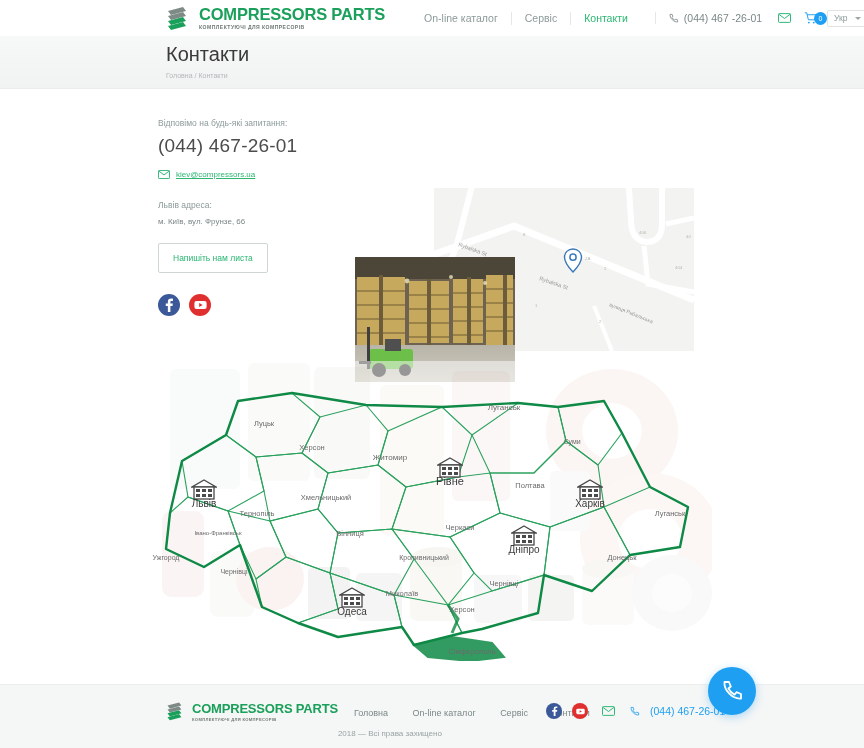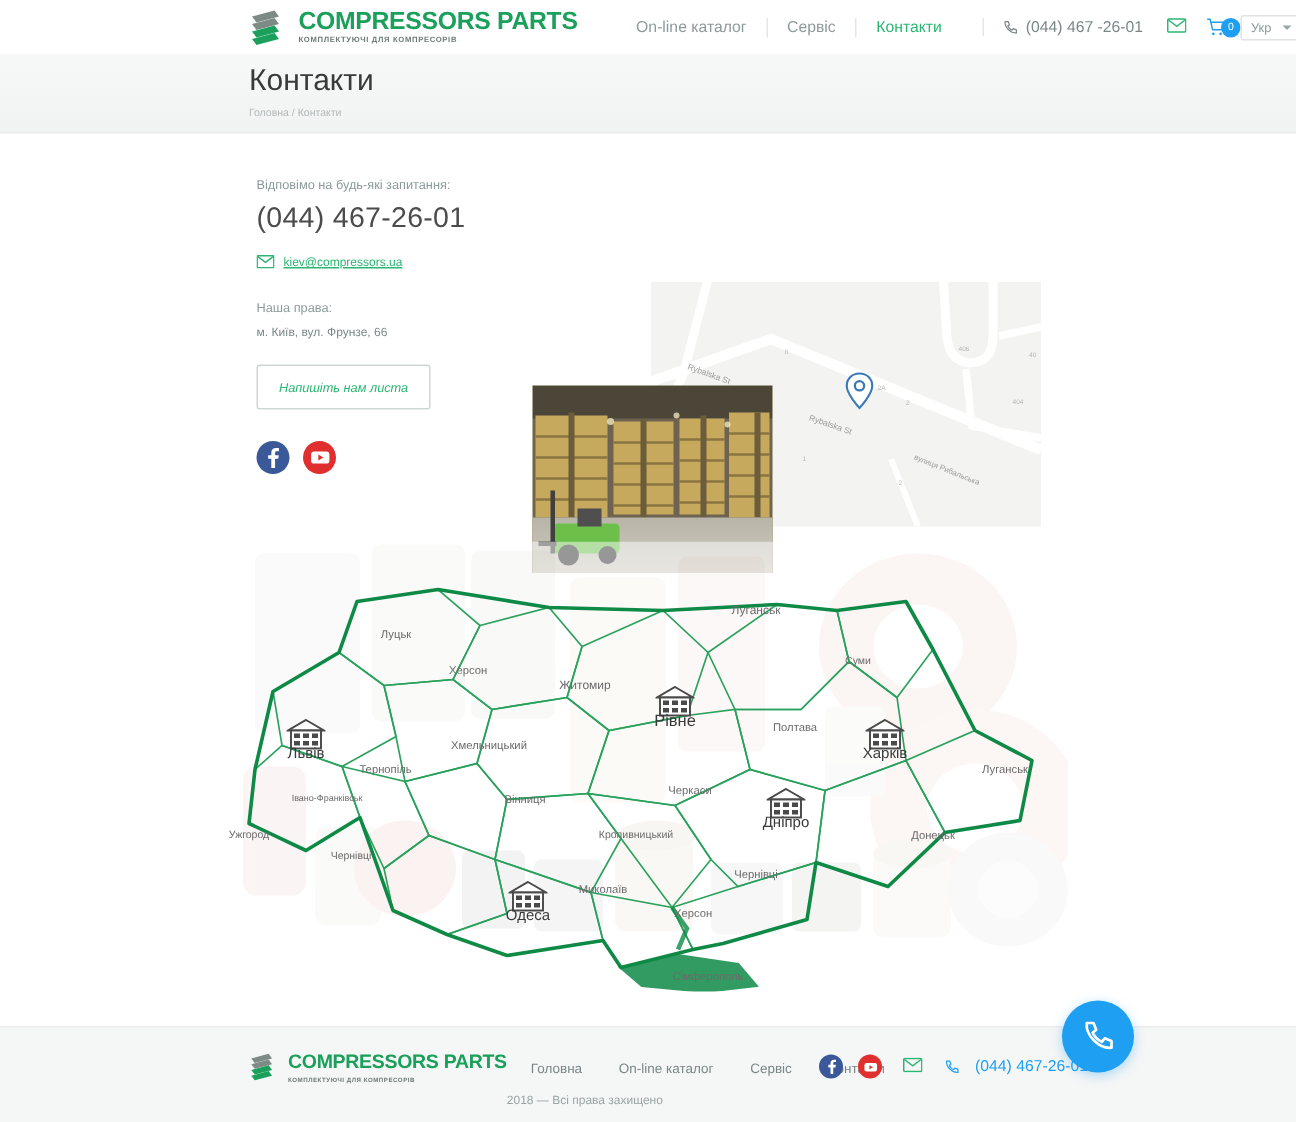--- a/index.html
+++ b/index.html
@@ -47,32 +47,31 @@
   .titleband {
     height:53px; background:linear-gradient(#f7f8f8,#f1f2f2);
     border-bottom:1px solid #ececec; padding-left:166px; padding-top:7px;
   }
   .page-title { font-size:20px; color:#3a3a3a; font-weight:400; }
   .crumbs { margin-top:6px; font-size:7px; color:#b2b8b8; }
   .crumbs a { color:#b2b8b8; text-decoration:none; }
 
   
   .contact-area { position:relative; height:230px; }
-  .cleft { position:absolute; left:171px; top:29px; width:210px; }
+  .cleft { position:absolute; left:158px; top:29px; width:210px; }
   .c-lead { font-size:8.5px; color:#8d9a9a; }
   .c-phone { font-size:19px; color:#4c4c4c; margin-top:7px; letter-spacing:0.2px; font-weight:400; }
   .c-mail { display:flex; align-items:flex-start; gap:6px; margin-top:13px; }
   .c-mail a { font-size:8px; color:#2bb673; text-decoration:underline; }
   .c-addr-label { font-size:8.5px; color:#8d9a9a; margin-top:21px; }
   .c-addr { font-size:8px; color:#7b8787; margin-top:7px; }
   .btn-write {
     margin-top:17px; border:1px solid #cfd6d6; background:#fff; color:#2bb673;
     font-size:8.5px; padding:9px 14px; border-radius:2px; cursor:pointer;
     font-family:"Liberation Sans", sans-serif;
-    font-style:italic;
   }
   .socials { display:flex; gap:9px; margin-top:21px; }
   .soc { width:22px;height:22px;border-radius:50%; display:flex;align-items:center;justify-content:center;}
   .soc.fb { background:#3b5998; }
   .soc.yt { background:#e02f2f; }
 
   
   .map-box { position:absolute; left:434px; top:99px; width:260px; height:163px;
              background:#f2f2f0; overflow:hidden; }
   .map-svg { position:absolute; inset:0; }
@@ -177,21 +176,21 @@
     <div class="cleft">
       <div class="c-lead">Відповімо на будь-які запитання:</div>
       <div class="c-phone">(044) 467-26-01</div>
       <div class="c-mail">
         <svg width="12" height="9" viewBox="0 0 16 12">
           <rect x="0.6" y="0.6" width="14.8" height="10.8" rx="1" fill="none" stroke="#2bb673" stroke-width="1.3"></rect>
           <path d="M1.2 1.5 L8 6.6 L14.8 1.5" fill="none" stroke="#2bb673" stroke-width="1.3"></path>
         </svg>
         <a href="#">kiev@compressors.ua</a>
       </div>
-      <div class="c-addr-label">Наша права:</div>
+      <div class="c-addr-label">Львів адреса:</div>
       <div class="c-addr">м. Київ, вул. Фрунзе, 66</div>
       <button class="btn-write">Напишіть нам листа</button>
 
       <div class="socials">
         <span class="soc fb">
           <svg width="10" height="14" viewBox="0 0 10 16">
             <path d="M6.6 16 L6.6 9 L9 9 L9.4 6.2 L6.6 6.2 L6.6 4.6 C6.6 3.8 6.8 3.3 8 3.3 L9.5 3.3 L9.5 0.8 C9.2 0.75 8.3 0.7 7.3 0.7 C5.1 0.7 3.7 2 3.7 4.3 L3.7 6.2 L1.3 6.2 L1.3 9 L3.7 9 L3.7 16 Z" fill="#fff"></path>
           </svg>
         </span>
         <span class="soc yt">

